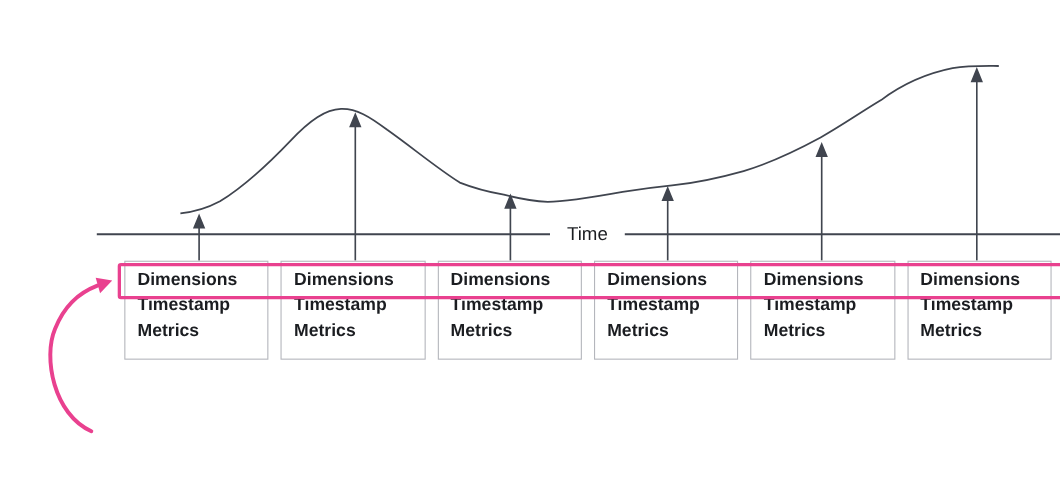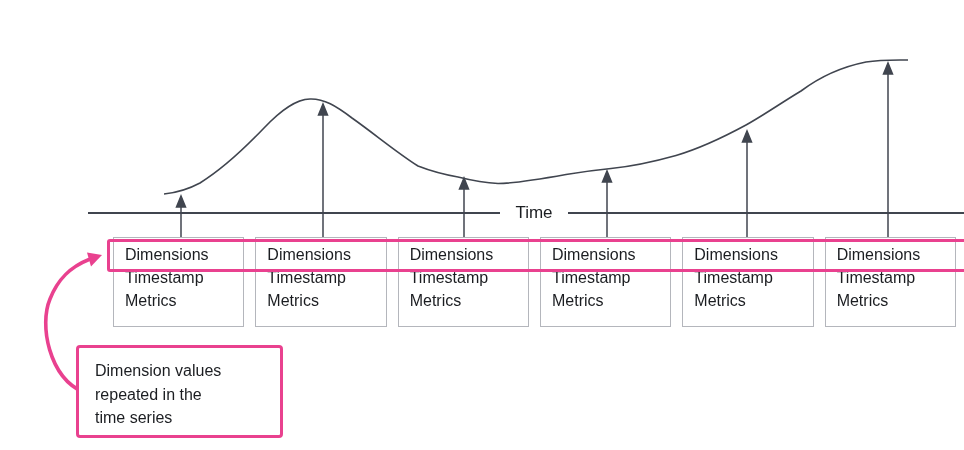--- a/index.html
+++ b/index.html
@@ -16,20 +16,21 @@
   .axis-label{
     font-family:"Liberation Sans","DejaVu Sans",sans-serif;
     font-size:17px;fill:#1b1d21;
   }
   
   .records-row{
     position:absolute;left:77px;top:237px;
     width:843px;height:90px;
     display:flex;gap:11px;
     z-index:2;
+    font-weight:bold;
   }
   .record-box{
     flex:1 1 0;
     background:#ffffff;
     border:1.5px solid #b4b6bc;
     box-sizing:border-box;
     padding:5px 0 0 11px;
     font-size:16px;line-height:23px;
     white-space:nowrap;
   }
@@ -134,17 +135,14 @@
     </div>
     <div class="record-box">
       <div>Dimensions</div>
       <div>Timestamp</div>
       <div>Metrics</div>
     </div>
   </div>
 
   <div class="dimensions-highlight"></div>
 
-  <div class="callout-box">
-    <span class="callout-text">Dimension values repeated in the time series</span>
-  </div>
 
 </div>
 
 </body></html>

